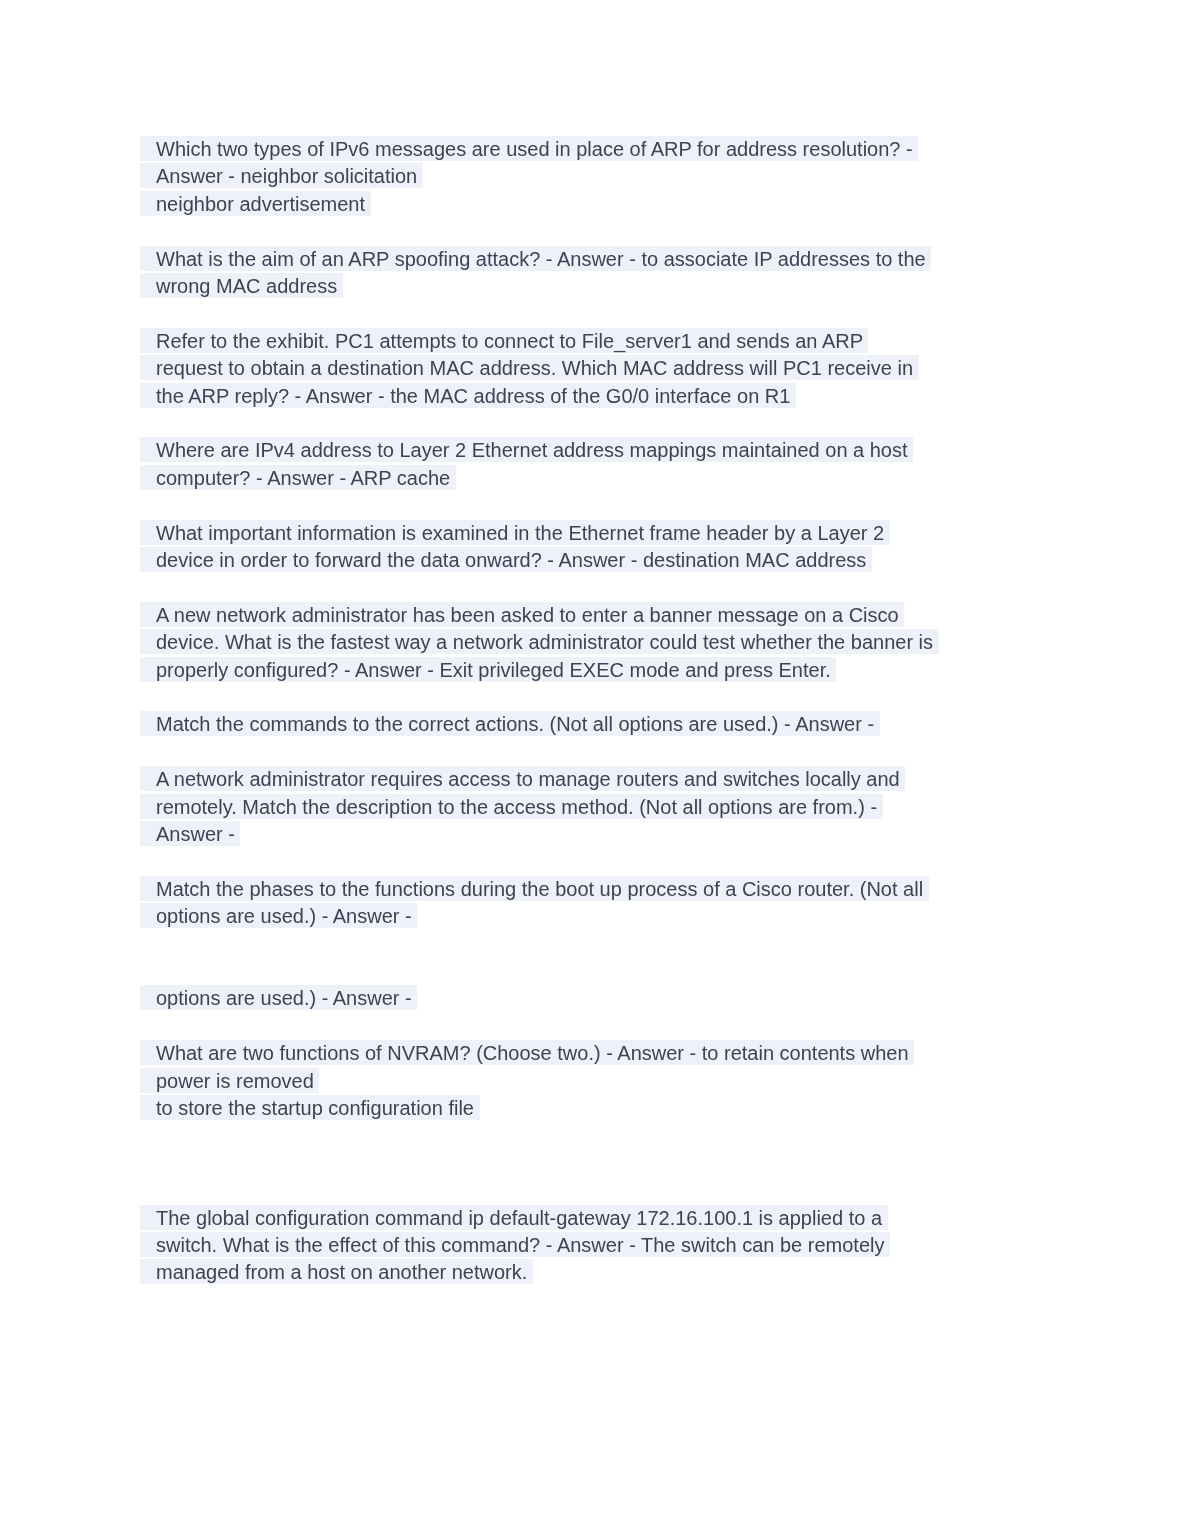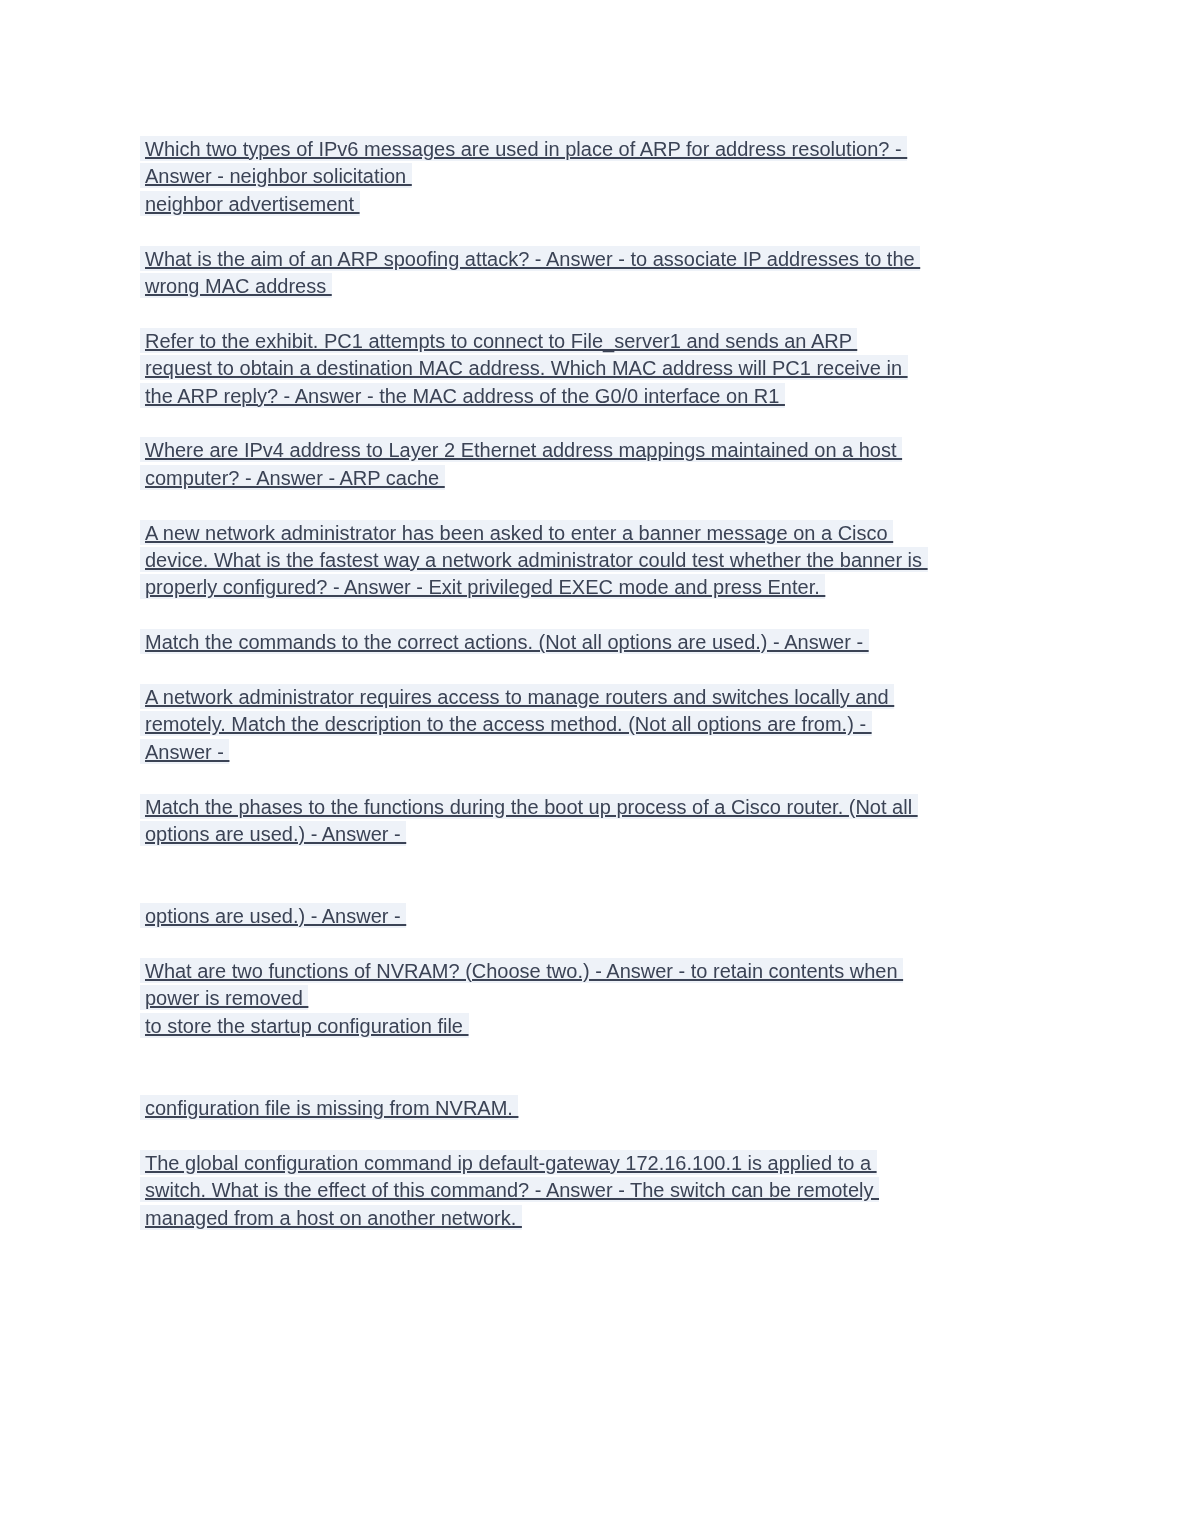--- a/index.html
+++ b/index.html
@@ -30,35 +30,35 @@
     line-height: 27.4px;
     color: var(--text-color);
   }
   .content p {
     margin: 0 0 27.4px 0;
     padding: 0;
   }
   .hl-line {
     background: var(--highlight);
     white-space: pre;
-    padding: 2px 0 1px 5px;
-    text-decoration: underline;
+    padding: 2px 0 1px 16px;
   }
 </style>
 </head>
 <body>
 
 <div class="page">
   <div class="content" id="doc-content">
       <p><span class="hl-line">Which two types of IPv6 messages are used in place of ARP for address resolution? - </span><br><span class="hl-line">Answer - neighbor solicitation </span><br><span class="hl-line">neighbor advertisement </span></p>
       <p><span class="hl-line">What is the aim of an ARP spoofing attack? - Answer - to associate IP addresses to the </span><br><span class="hl-line">wrong MAC address </span></p>
       <p><span class="hl-line">Refer to the exhibit. PC1 attempts to connect to File_server1 and sends an ARP </span><br><span class="hl-line">request to obtain a destination MAC address. Which MAC address will PC1 receive in </span><br><span class="hl-line">the ARP reply? - Answer - the MAC address of the G0/0 interface on R1 </span></p>
       <p><span class="hl-line">Where are IPv4 address to Layer 2 Ethernet address mappings maintained on a host </span><br><span class="hl-line">computer? - Answer - ARP cache </span></p>
+      <p><span class="hl-line">What important information is examined in the Ethernet frame header by a Layer 2 </span><br><span class="hl-line">device in order to forward the data onward? - Answer - destination MAC address </span></p>
       <p><span class="hl-line">A new network administrator has been asked to enter a banner message on a Cisco </span><br><span class="hl-line">device. What is the fastest way a network administrator could test whether the banner is </span><br><span class="hl-line">properly configured? - Answer - Exit privileged EXEC mode and press Enter. </span></p>
       <p><span class="hl-line">Match the commands to the correct actions. (Not all options are used.) - Answer - </span></p>
       <p><span class="hl-line">A network administrator requires access to manage routers and switches locally and </span><br><span class="hl-line">remotely. Match the description to the access method. (Not all options are from.) - </span><br><span class="hl-line">Answer - </span></p>
       <p><span class="hl-line">Match the phases to the functions during the boot up process of a Cisco router. (Not all </span><br><span class="hl-line">options are used.) - Answer - </span></p>
       <p><br><span class="hl-line">options are used.) - Answer - </span></p>
       <p><span class="hl-line">What are two functions of NVRAM? (Choose two.) - Answer - to retain contents when </span><br><span class="hl-line">power is removed </span><br><span class="hl-line">to store the startup configuration file </span></p>
-      <p><br><span class="hl-line">configuration file is missing from NVRAM. </span></p>
+      <p><br></p>
       <p><span class="hl-line">The global configuration command ip default-gateway 172.16.100.1 is applied to a </span><br><span class="hl-line">switch. What is the effect of this command? - Answer - The switch can be remotely </span><br><span class="hl-line">managed from a host on another network. </span></p>
     </div>
 </div>
 
 </body></html>

